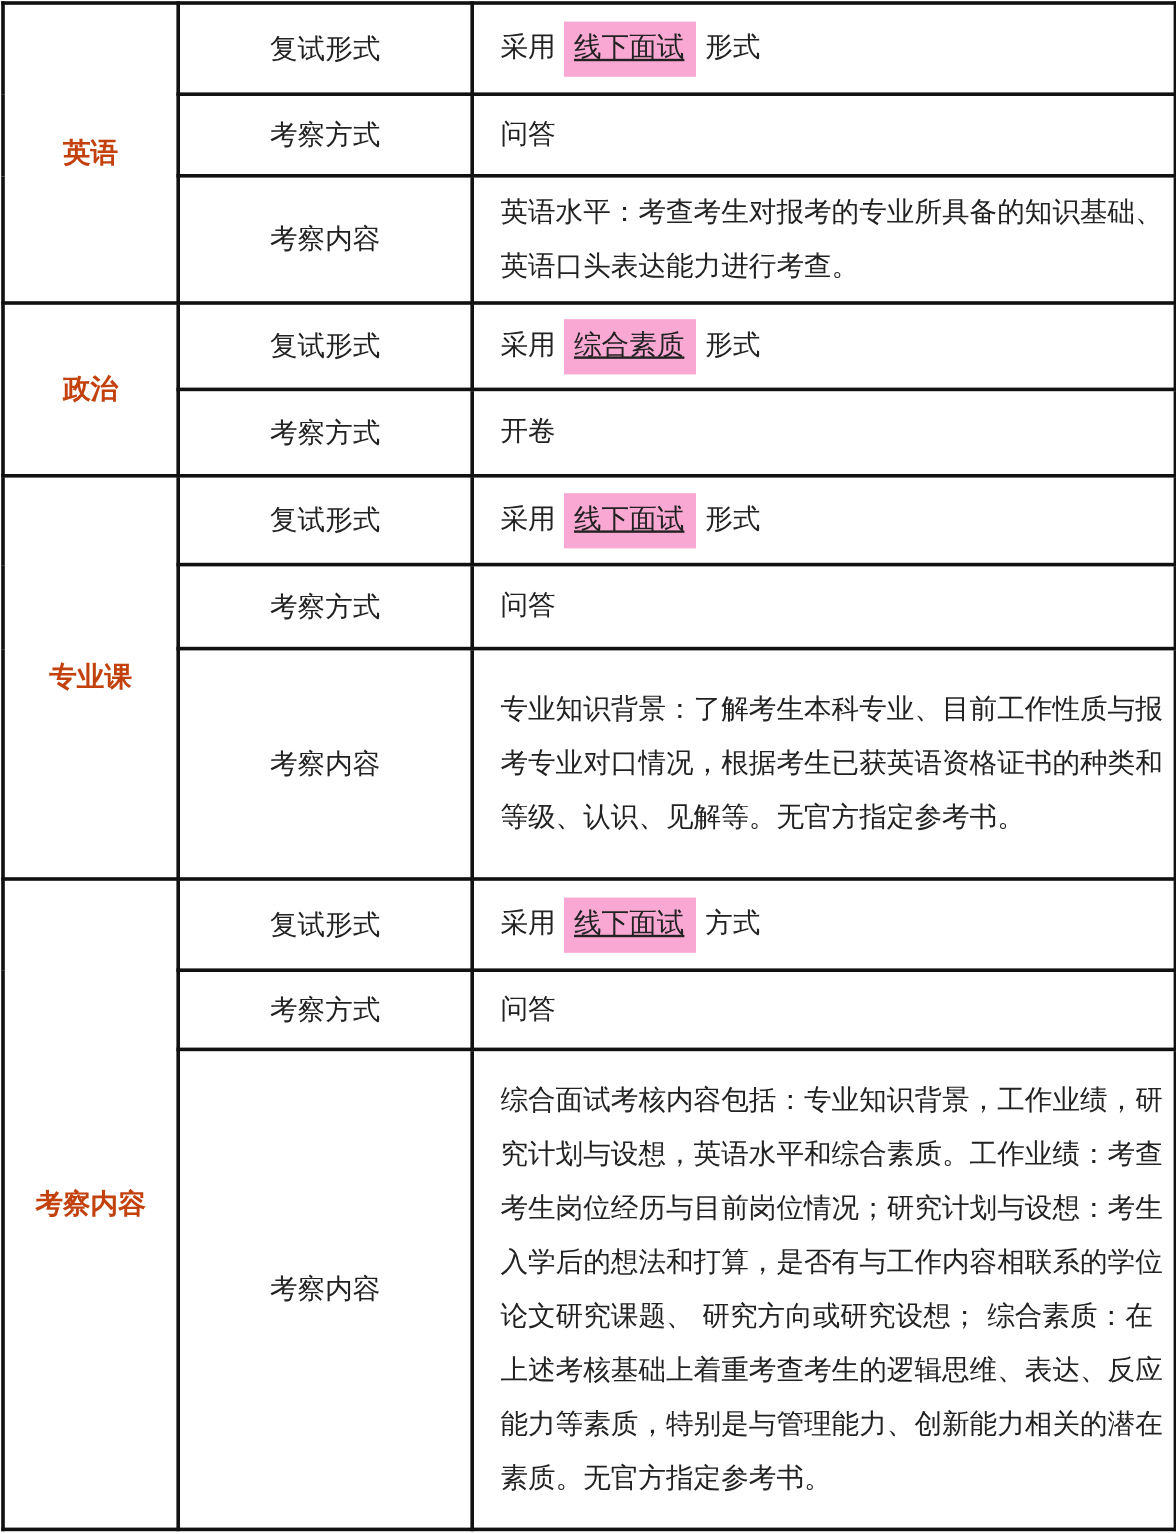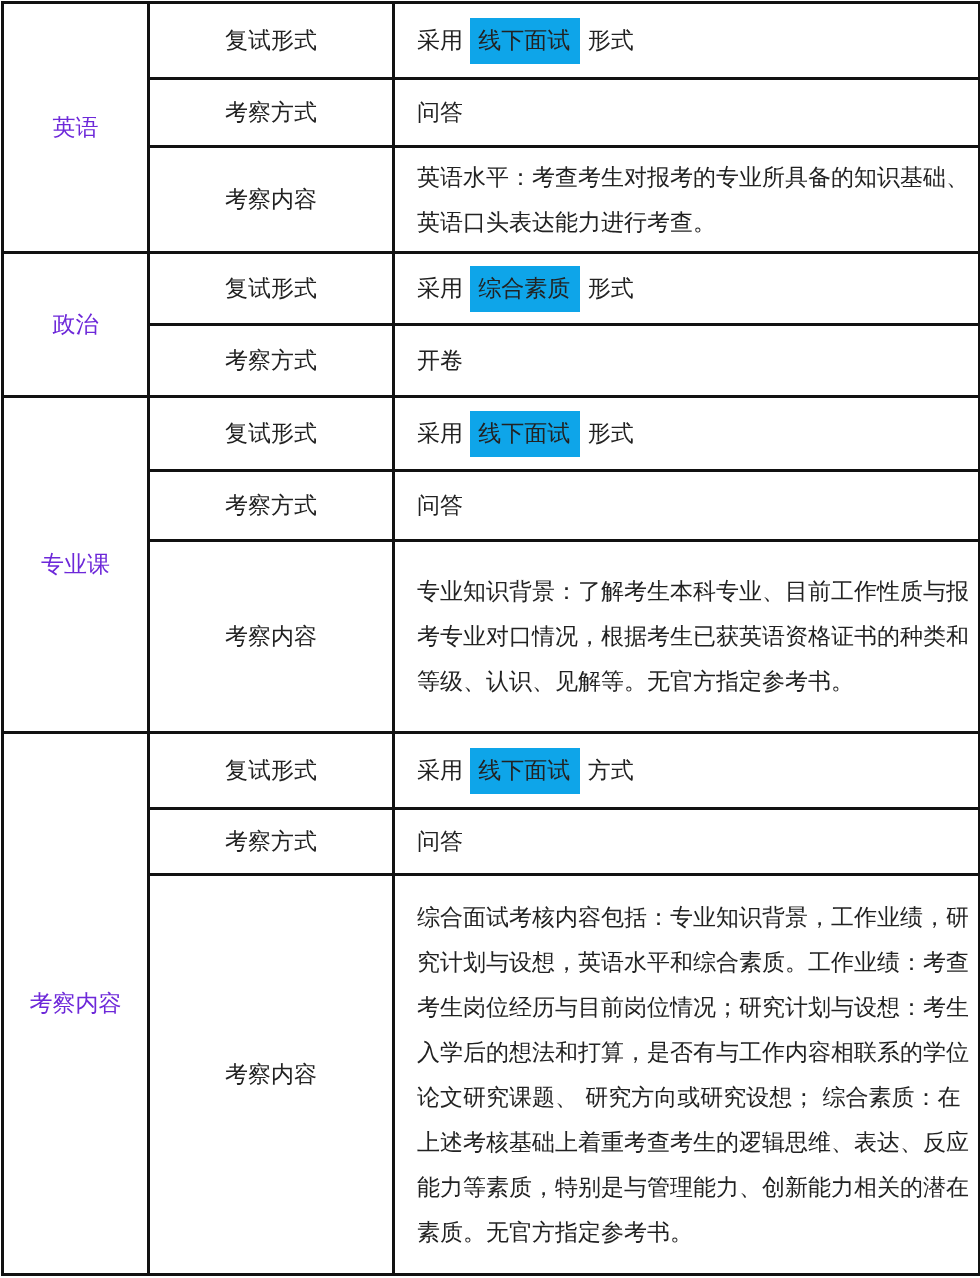--- a/index.html
+++ b/index.html
@@ -12,30 +12,30 @@
   }
   table.exam td {
     border: 3px solid #111111;
     padding: 6px;
     vertical-align: middle;
   }
   col.c1 { width: 146px; }
   col.c2 { width: 245px; }
   col.c3 { width: 586px; }
   td.subject {
-    text-align: center; font-weight: normal; font-size: 23px; color: #6d28d9;
+    text-align: center; font-weight: bold; font-size: 23px; color: #c2410c;
   }
   td.item {
     text-align: center; font-size: 23px; color: #222222;
   }
   td.content {
     font-size: 23px; line-height: 45px; padding: 4px 6px 4px 22px !important;
     color: #222222; word-break: break-all;
   }
-  .hl { background: #0ea5e9; padding: 9px 10px 11px 8px; }
+  .hl { background: #f9a8d4; padding: 9px 10px 11px 8px; text-decoration: underline; }
   tr.r-eng1 { height: 76px; } tr.r-eng2 { height: 68px; } tr.r-eng3 { height: 106px; }
   tr.r-pol1 { height: 72px; } tr.r-pol2 { height: 72px; }
   tr.r-maj1 { height: 74px; } tr.r-maj2 { height: 70px; } tr.r-maj3 { height: 192px; }
   tr.r-com1 { height: 76px; } tr.r-com2 { height: 66px; } tr.r-com3 { height: 400px; }
 </style>
 </head>
 <body>
 
 <table class="exam">
   <colgroup>

